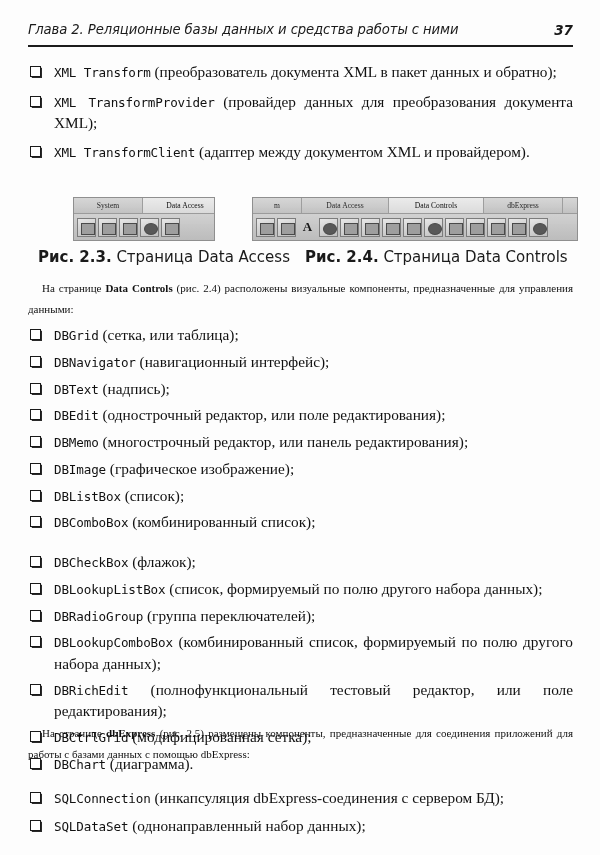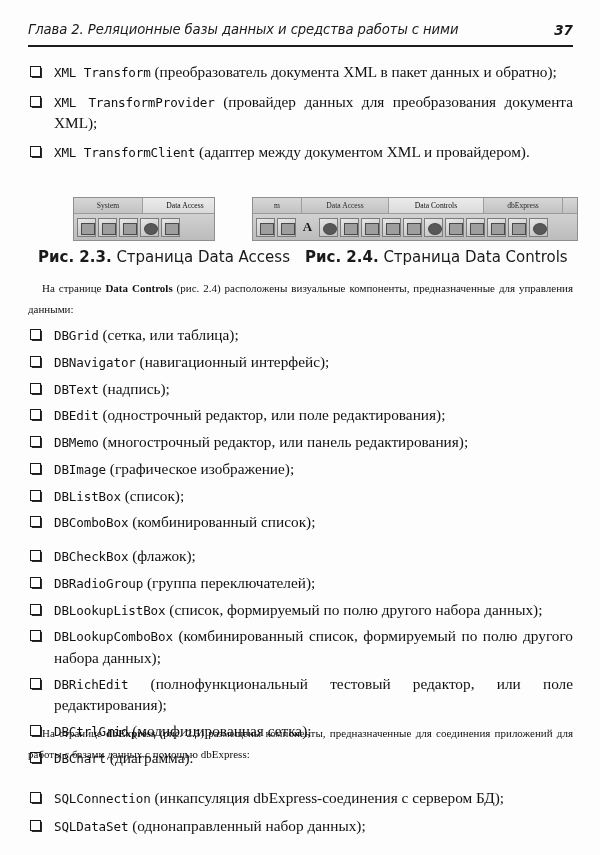--- a/index.html
+++ b/index.html
@@ -270,24 +270,24 @@
   <div class="para" id="dc-intro" style="left:28px; top:278px; width:545px; text-indent:14px;"><span>На странице </span><b>Data Controls</b><span> (рис. 2.4) расположены визуальные компоненты, предназначенные для управления данными:</span></div>
 
   <div class="bullet-list" id="dc-list" style="left:28px; top:325px;">
       <div class="bullet-item" style="margin-bottom: 5.2px;"><span class="bullet-mark"></span><span class="mono">DBGrid</span> <span>(сетка, или таблица);</span></div>
       <div class="bullet-item" style="margin-bottom: 5.2px;"><span class="bullet-mark"></span><span class="mono">DBNavigator</span> <span>(навигационный интерфейс);</span></div>
       <div class="bullet-item" style="margin-bottom: 5.2px;"><span class="bullet-mark"></span><span class="mono">DBText</span> <span>(надпись);</span></div>
       <div class="bullet-item" style="margin-bottom: 5.2px;"><span class="bullet-mark"></span><span class="mono">DBEdit</span> <span>(однострочный редактор, или поле редактирования);</span></div>
       <div class="bullet-item" style="margin-bottom: 5.2px;"><span class="bullet-mark"></span><span class="mono">DBMemo</span> <span>(многострочный редактор, или панель редактирования);</span></div>
       <div class="bullet-item" style="margin-bottom: 5.2px;"><span class="bullet-mark"></span><span class="mono">DBImage</span> <span>(графическое изображение);</span></div>
       <div class="bullet-item" style="margin-bottom: 5.2px;"><span class="bullet-mark"></span><span class="mono">DBListBox</span> <span>(список);</span></div>
-      <div class="bullet-item" style="margin-bottom: 12px;"><span class="bullet-mark"></span><span class="mono">DBComboBox</span> <span>(комбинированный список);</span></div>
+      <div class="bullet-item" style="margin-bottom: 18px;"><span class="bullet-mark"></span><span class="mono">DBComboBox</span> <span>(комбинированный список);</span></div>
       <div class="bullet-item" style="margin-bottom: 5.2px;"><span class="bullet-mark"></span><span class="mono">DBCheckBox</span> <span>(флажок);</span></div>
+      <div class="bullet-item" style="margin-bottom: 5.2px;"><span class="bullet-mark"></span><span class="mono">DBLookupListBox</span> <span>(список, формируемый по полю другого набора данных);</span></div>
       <div class="bullet-item" style="margin-bottom: 5.2px;"><span class="bullet-mark"></span><span class="mono">DBRadioGroup</span> <span>(группа переключателей);</span></div>
-      <div class="bullet-item" style="margin-bottom: 5.2px;"><span class="bullet-mark"></span><span class="mono">DBLookupListBox</span> <span>(список, формируемый по полю другого набора данных);</span></div>
       <div class="bullet-item" style="margin-bottom: 5.2px;"><span class="bullet-mark"></span><span class="mono">DBLookupComboBox</span> <span>(комбинированный список, формируемый по полю другого набора данных);</span></div>
       <div class="bullet-item" style="margin-bottom: 5.2px;"><span class="bullet-mark"></span><span class="mono">DBRichEdit</span> <span>(полнофункциональный тестовый редактор, или поле редактирования);</span></div>
       <div class="bullet-item" style="margin-bottom: 5.2px;"><span class="bullet-mark"></span><span class="mono">DBCtrlGrid</span> <span>(модифицированная сетка);</span></div>
       <div class="bullet-item" style="margin-bottom: 5.2px;"><span class="bullet-mark"></span><span class="mono">DBChart</span> <span>(диаграмма).</span></div>
     </div>
 
   <div class="para" id="dbx-intro" style="left:28px; top:723px; width:545px; text-indent:14px;"><span>На странице </span><b>dbExpress</b><span> (рис. 2.5) размещены компоненты, предназначенные для соединения приложений для работы с базами данных с помощью dbExpress:</span></div>
 
   <div class="bullet-list" id="dbx-list" style="left:28px; top:788px;">
       <div class="bullet-item" style="margin-bottom: 6px;"><span class="bullet-mark"></span><span class="mono">SQLConnection</span> <span>(инкапсуляция dbExpress-соединения с сервером БД);</span></div>

